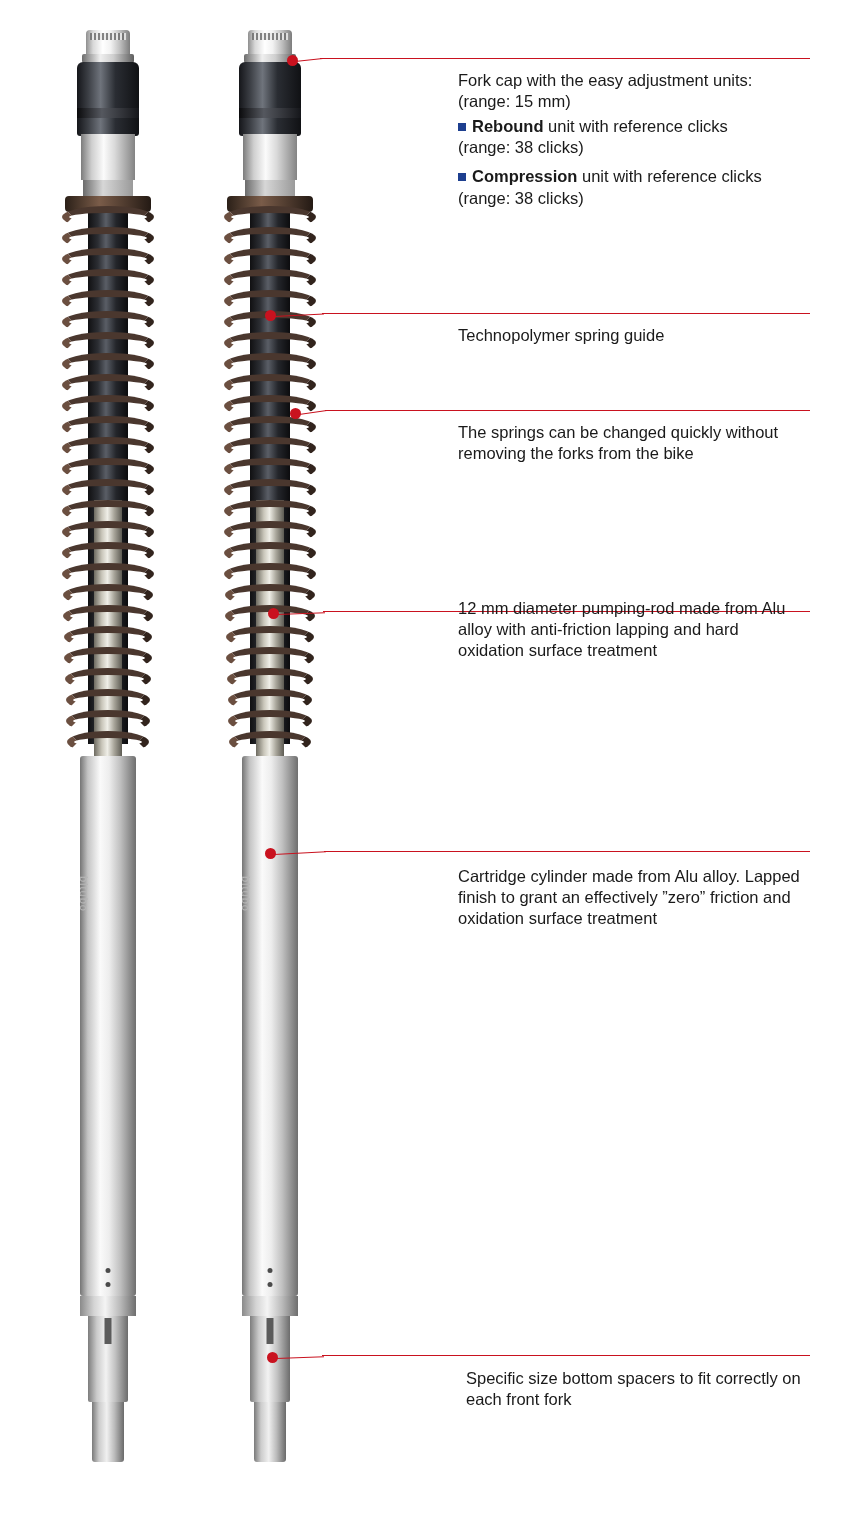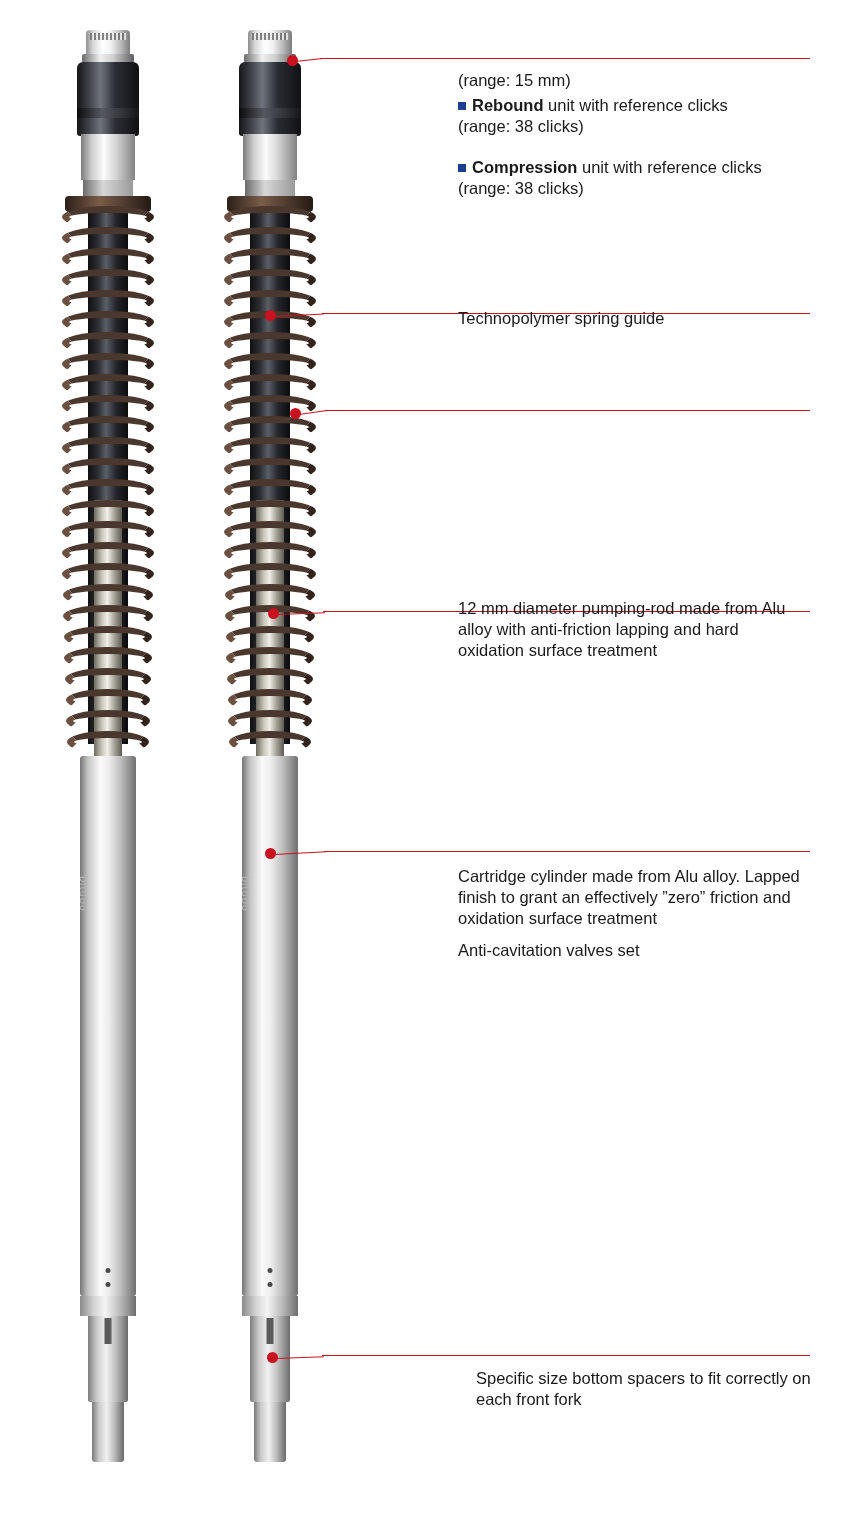--- a/index.html
+++ b/index.html
@@ -258,57 +258,58 @@
   <div class="part lower-step"></div>
   <div class="part spacer"></div>
   <div class="spacer-slot"></div>
   <div class="part spacer-tip"></div>
 </div>
 
 <div class="dot" style="left:287px; top:55px;"></div>
 <div class="leader" style="left:295px; top:61px; width:28px; transform: rotate(-6deg);"></div>
 <div class="callout-line" style="left:320px; top:58px; width:490px;"></div>
 <div class="callout-text" style="left:458px; top:70px; width:340px;">
+  <p class="tight">Fork cap with the easy adjustment units:</p>
   <p class="tight">(range: 15 mm)</p>
   <p class="tight" style="margin-top:4px;">
     <span class="bullet-sq"></span><span class="b">Rebound</span><span> unit with reference clicks</span>
   </p>
   <p class="tight">(range: 38 clicks)</p>
-  <p class="tight" style="margin-top:20px;">
+  <p class="tight" style="margin-top:8px;">
     <span class="bullet-sq"></span><span class="b">Compression</span><span> unit with reference clicks</span>
   </p>
   <p class="tight">(range: 38 clicks)</p>
 </div>
 
 <div class="dot" style="left:265px; top:310px;"></div>
 <div class="leader" style="left:274px; top:316px; width:50px; transform: rotate(-3deg);"></div>
 <div class="callout-line" style="left:322px; top:313px; width:488px;"></div>
-<div class="callout-text" style="left:458px; top:308px;">
+<div class="callout-text" style="left:458px; top:325px;">
   <p>Technopolymer spring guide</p>
 </div>
 
 <div class="dot" style="left:290px; top:408px;"></div>
 <div class="leader" style="left:299px; top:414px; width:28px; transform: rotate(-8deg);"></div>
 <div class="callout-line" style="left:325px; top:410px; width:485px;"></div>
 <div class="callout-text" style="left:458px; top:422px;">
+  <p>The springs can be changed quickly without removing the forks from the bike</p>
 </div>
 
 <div class="dot" style="left:268px; top:608px;"></div>
 <div class="leader" style="left:277px; top:614px; width:48px; transform: rotate(-2deg);"></div>
 <div class="callout-line" style="left:323px; top:611px; width:487px;"></div>
 <div class="callout-text" style="left:458px; top:598px;">
   <p>12 mm diameter pumping-rod made from Alu alloy with anti-friction lapping and hard oxidation surface treatment</p>
 </div>
 
 <div class="dot" style="left:265px; top:848px;"></div>
 <div class="leader" style="left:274px; top:854px; width:52px; transform: rotate(-3deg);"></div>
 <div class="callout-line" style="left:324px; top:851px; width:486px;"></div>
 <div class="callout-text" style="left:458px; top:866px; width:348px;">
   <p>Cartridge cylinder made from Alu alloy. Lapped finish to grant an effectively ”zero” friction and oxidation surface treatment</p>
-  <p>Anti-cavitation valves set</p>
 </div>
 
 <div class="dot" style="left:267px; top:1352px;"></div>
 <div class="leader" style="left:276px; top:1358px; width:48px; transform: rotate(-2deg);"></div>
 <div class="callout-line" style="left:322px; top:1355px; width:488px;"></div>
-<div class="callout-text" style="left:476px; top:1368px;">
+<div class="callout-text" style="left:466px; top:1368px;">
   <p>Specific size bottom spacers to fit correctly on each front fork</p>
 </div>
 
 </body></html>

